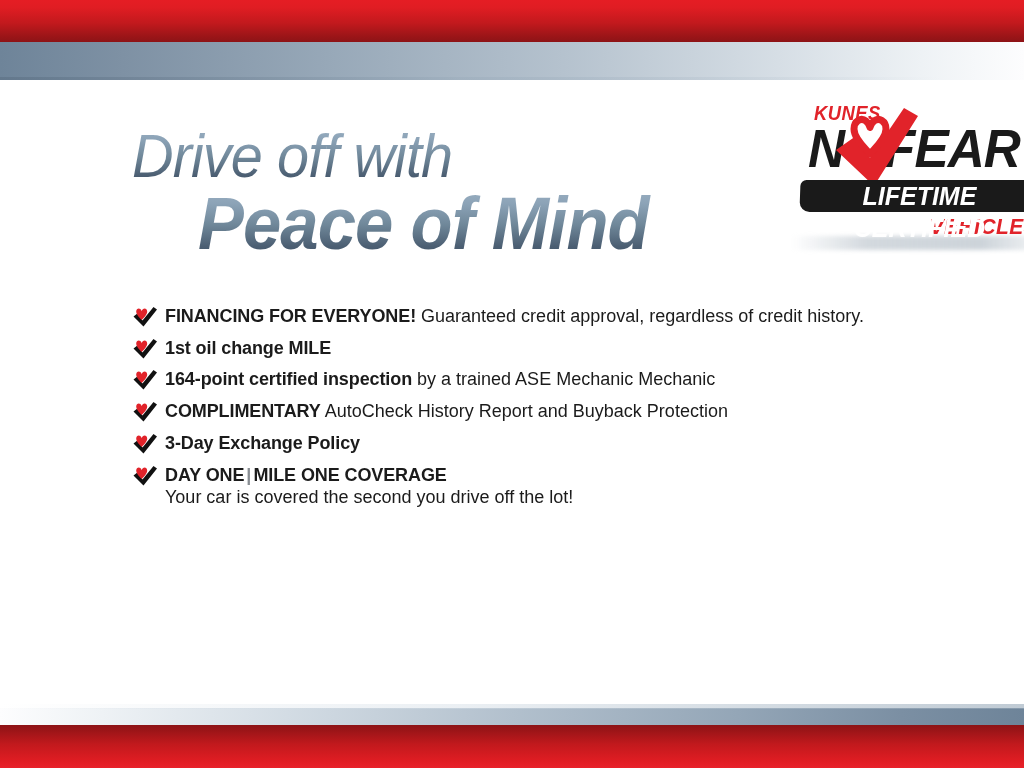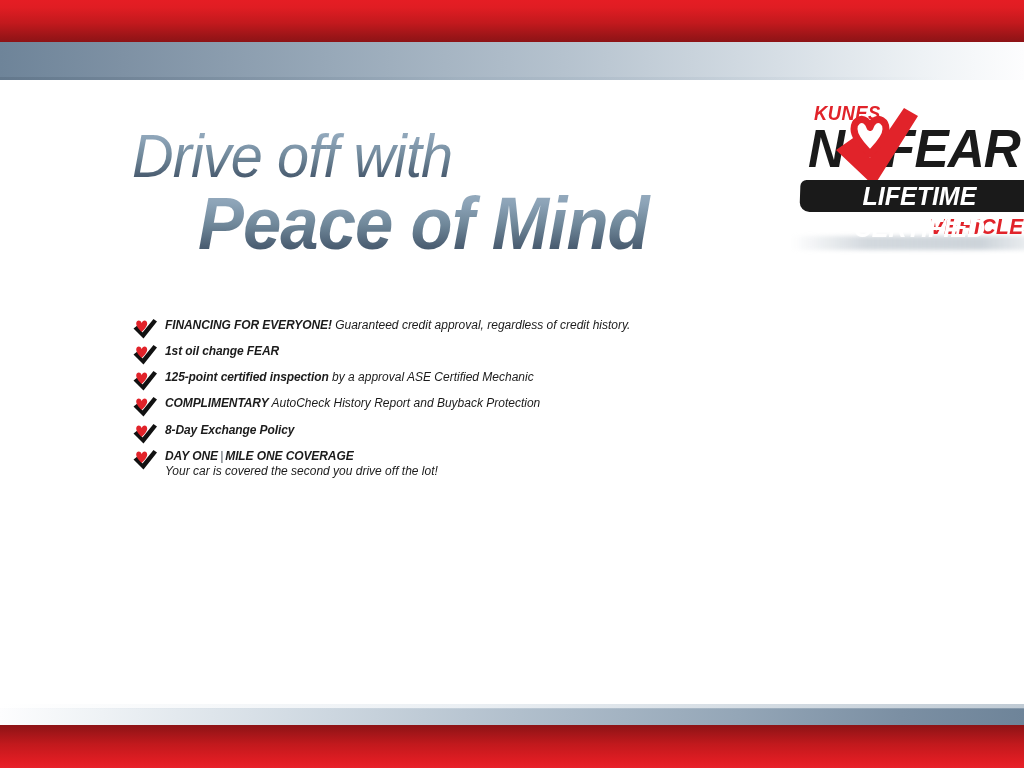--- a/index.html
+++ b/index.html
@@ -127,26 +127,24 @@
   }
 
   
   .benefits {
     position:absolute; left:132px; top:306px; width:800px;
   }
   .benefit {
     position:relative;
     padding-left:33px;
     margin-bottom:10.5px;
-    font-size:12px;
-    font-style:italic;
+    font-size:18px;
     color:#1b1b1b;
     line-height:1.18;
     white-space:nowrap;
-    margin-top:12px;
   }
   .benefit .icon {
     position:absolute; left:0; top:0px; width:26px; height:21px;
   }
   .benefit b {
     font-weight:bold;
     letter-spacing:-.1px;
   }
   .benefit .rest { font-weight:400; }
   .benefit .sep { color:#8a8f94; font-weight:bold; padding:0 2px; }
@@ -204,45 +202,45 @@
       <b>FINANCING FOR EVERYONE!</b><span class="rest"> Guaranteed credit approval, regardless of credit history.</span>
     </div>
 
 
 
     <div class="benefit">
       <svg class="icon" viewBox="0 0 26 21">
         <path d="M1.5 10.5 L6 7 L10.5 14.5 L21.5 1 L25 3.5 L11.5 20.5 Z" fill="#111111"></path>
         <path d="M4.2 5.6 C4.2 2.9 6.6 1.6 8.3 3 C9.1 3.7 9.5 4.5 9.7 5.2 C9.9 4.5 10.3 3.7 11.1 3 C12.8 1.6 15.2 2.9 15.2 5.6 C15.2 9 11.1 12.4 9.7 14.1 C8.3 12.4 4.2 9 4.2 5.6 Z" fill="#e1232a"></path>
       </svg>
-      <b>1st oil change FEAR</b><span class="rest"></span>
-    </div>
-
-    <div class="benefit">
-      <svg class="icon" viewBox="0 0 26 21">
-        <path d="M1.5 10.5 L6 7 L10.5 14.5 L21.5 1 L25 3.5 L11.5 20.5 Z" fill="#111111"></path>
-        <path d="M4.2 5.6 C4.2 2.9 6.6 1.6 8.3 3 C9.1 3.7 9.5 4.5 9.7 5.2 C9.9 4.5 10.3 3.7 11.1 3 C12.8 1.6 15.2 2.9 15.2 5.6 C15.2 9 11.1 12.4 9.7 14.1 C8.3 12.4 4.2 9 4.2 5.6 Z" fill="#e1232a"></path>
-      </svg>
-      <b>125-point certified inspection</b><span class="rest"> by a approval ASE Certified Mechanic</span>
+      <b>1st oil change MILE</b><span class="rest"></span>
+    </div>
+
+    <div class="benefit">
+      <svg class="icon" viewBox="0 0 26 21">
+        <path d="M1.5 10.5 L6 7 L10.5 14.5 L21.5 1 L25 3.5 L11.5 20.5 Z" fill="#111111"></path>
+        <path d="M4.2 5.6 C4.2 2.9 6.6 1.6 8.3 3 C9.1 3.7 9.5 4.5 9.7 5.2 C9.9 4.5 10.3 3.7 11.1 3 C12.8 1.6 15.2 2.9 15.2 5.6 C15.2 9 11.1 12.4 9.7 14.1 C8.3 12.4 4.2 9 4.2 5.6 Z" fill="#e1232a"></path>
+      </svg>
+      <b>164-point certified inspection</b><span class="rest"> by a trained ASE Mechanic Mechanic</span>
     </div>
 
     <div class="benefit">
       <svg class="icon" viewBox="0 0 26 21">
         <path d="M1.5 10.5 L6 7 L10.5 14.5 L21.5 1 L25 3.5 L11.5 20.5 Z" fill="#111111"></path>
         <path d="M4.2 5.6 C4.2 2.9 6.6 1.6 8.3 3 C9.1 3.7 9.5 4.5 9.7 5.2 C9.9 4.5 10.3 3.7 11.1 3 C12.8 1.6 15.2 2.9 15.2 5.6 C15.2 9 11.1 12.4 9.7 14.1 C8.3 12.4 4.2 9 4.2 5.6 Z" fill="#e1232a"></path>
       </svg>
       <b>COMPLIMENTARY</b><span class="rest"> AutoCheck History Report and Buyback Protection</span>
     </div>
 
     <div class="benefit">
       <svg class="icon" viewBox="0 0 26 21">
         <path d="M1.5 10.5 L6 7 L10.5 14.5 L21.5 1 L25 3.5 L11.5 20.5 Z" fill="#111111"></path>
         <path d="M4.2 5.6 C4.2 2.9 6.6 1.6 8.3 3 C9.1 3.7 9.5 4.5 9.7 5.2 C9.9 4.5 10.3 3.7 11.1 3 C12.8 1.6 15.2 2.9 15.2 5.6 C15.2 9 11.1 12.4 9.7 14.1 C8.3 12.4 4.2 9 4.2 5.6 Z" fill="#e1232a"></path>
       </svg>
-      <b>8-Day Exchange Policy</b><span class="rest"></span>
+      <b>3-Day Exchange Policy</b><span class="rest"></span>
     </div>
 
 
     <div class="benefit">
       <svg class="icon" viewBox="0 0 26 21">
         <path d="M1.5 10.5 L6 7 L10.5 14.5 L21.5 1 L25 3.5 L11.5 20.5 Z" fill="#111111"></path>
         <path d="M4.2 5.6 C4.2 2.9 6.6 1.6 8.3 3 C9.1 3.7 9.5 4.5 9.7 5.2 C9.9 4.5 10.3 3.7 11.1 3 C12.8 1.6 15.2 2.9 15.2 5.6 C15.2 9 11.1 12.4 9.7 14.1 C8.3 12.4 4.2 9 4.2 5.6 Z" fill="#e1232a"></path>
       </svg>
       <b>DAY ONE</b><span class="sep">|</span><b>MILE ONE COVERAGE</b>
       <span class="subline">Your car is covered the second you drive off the lot!</span>

